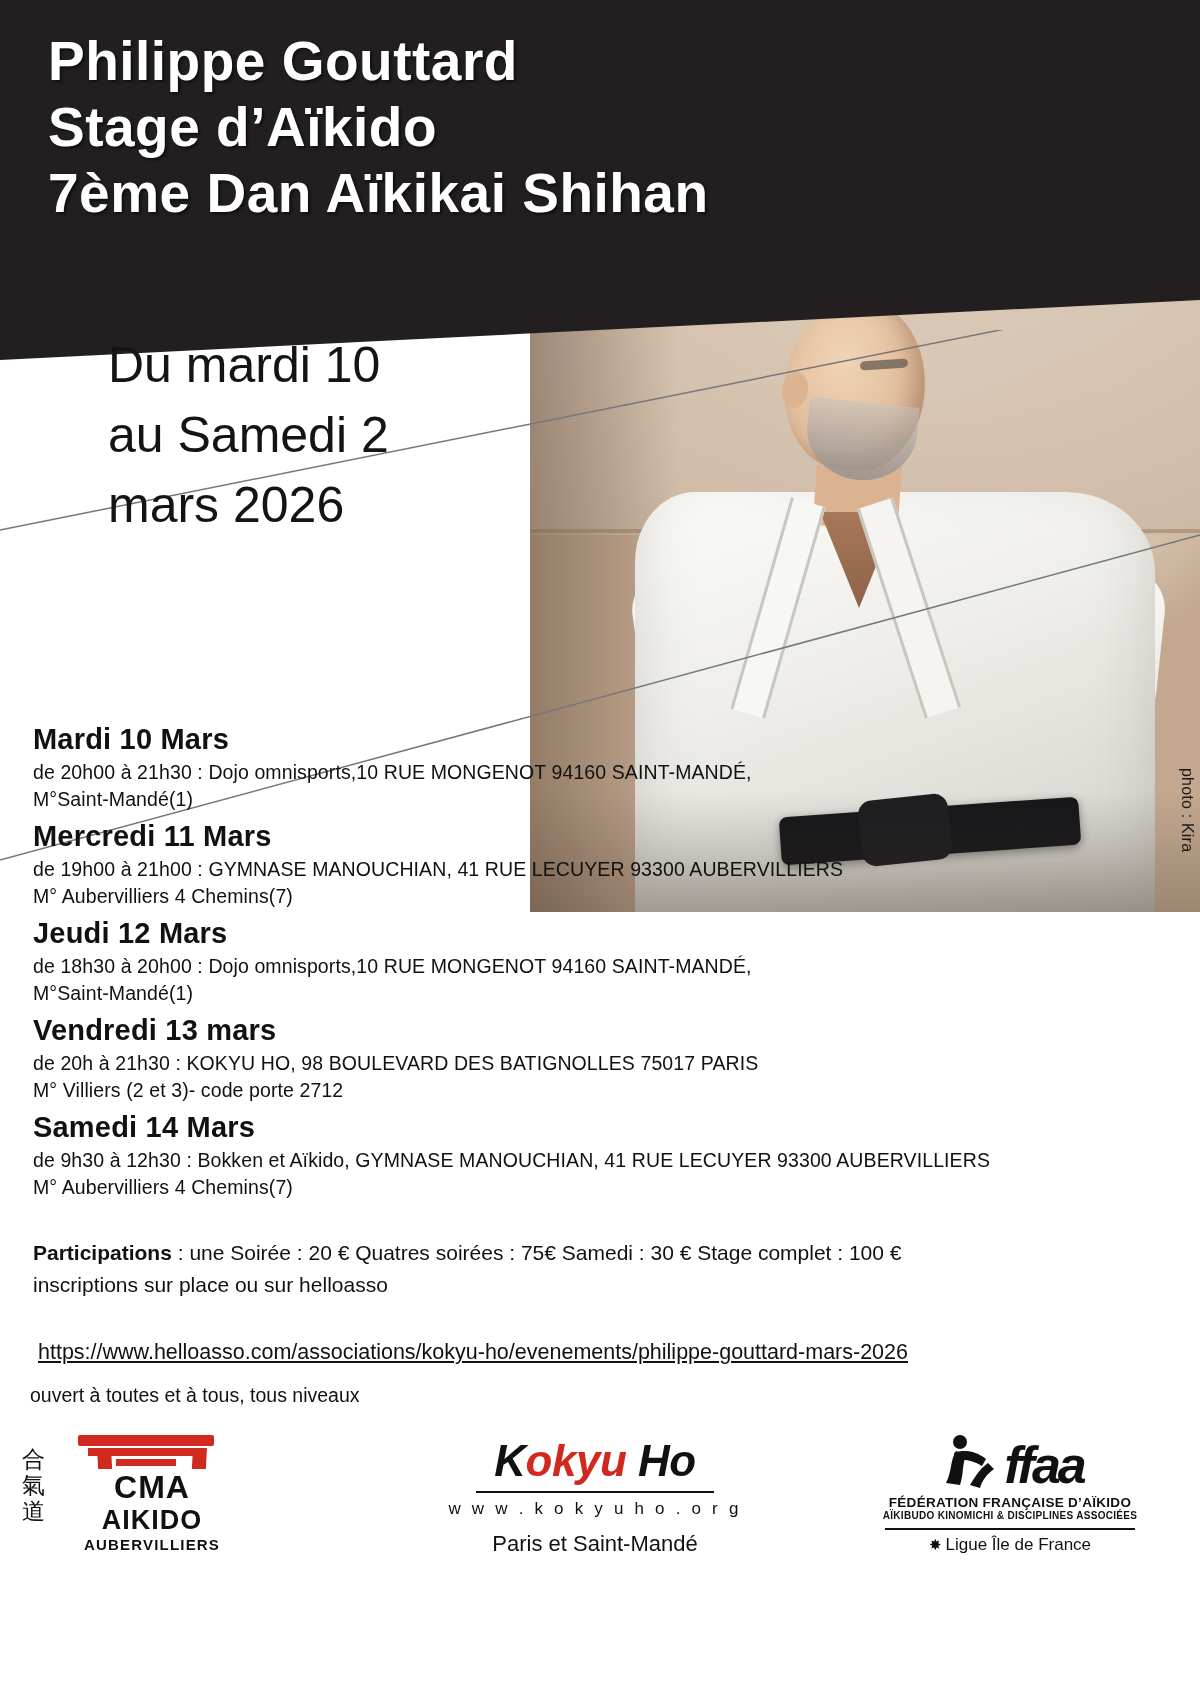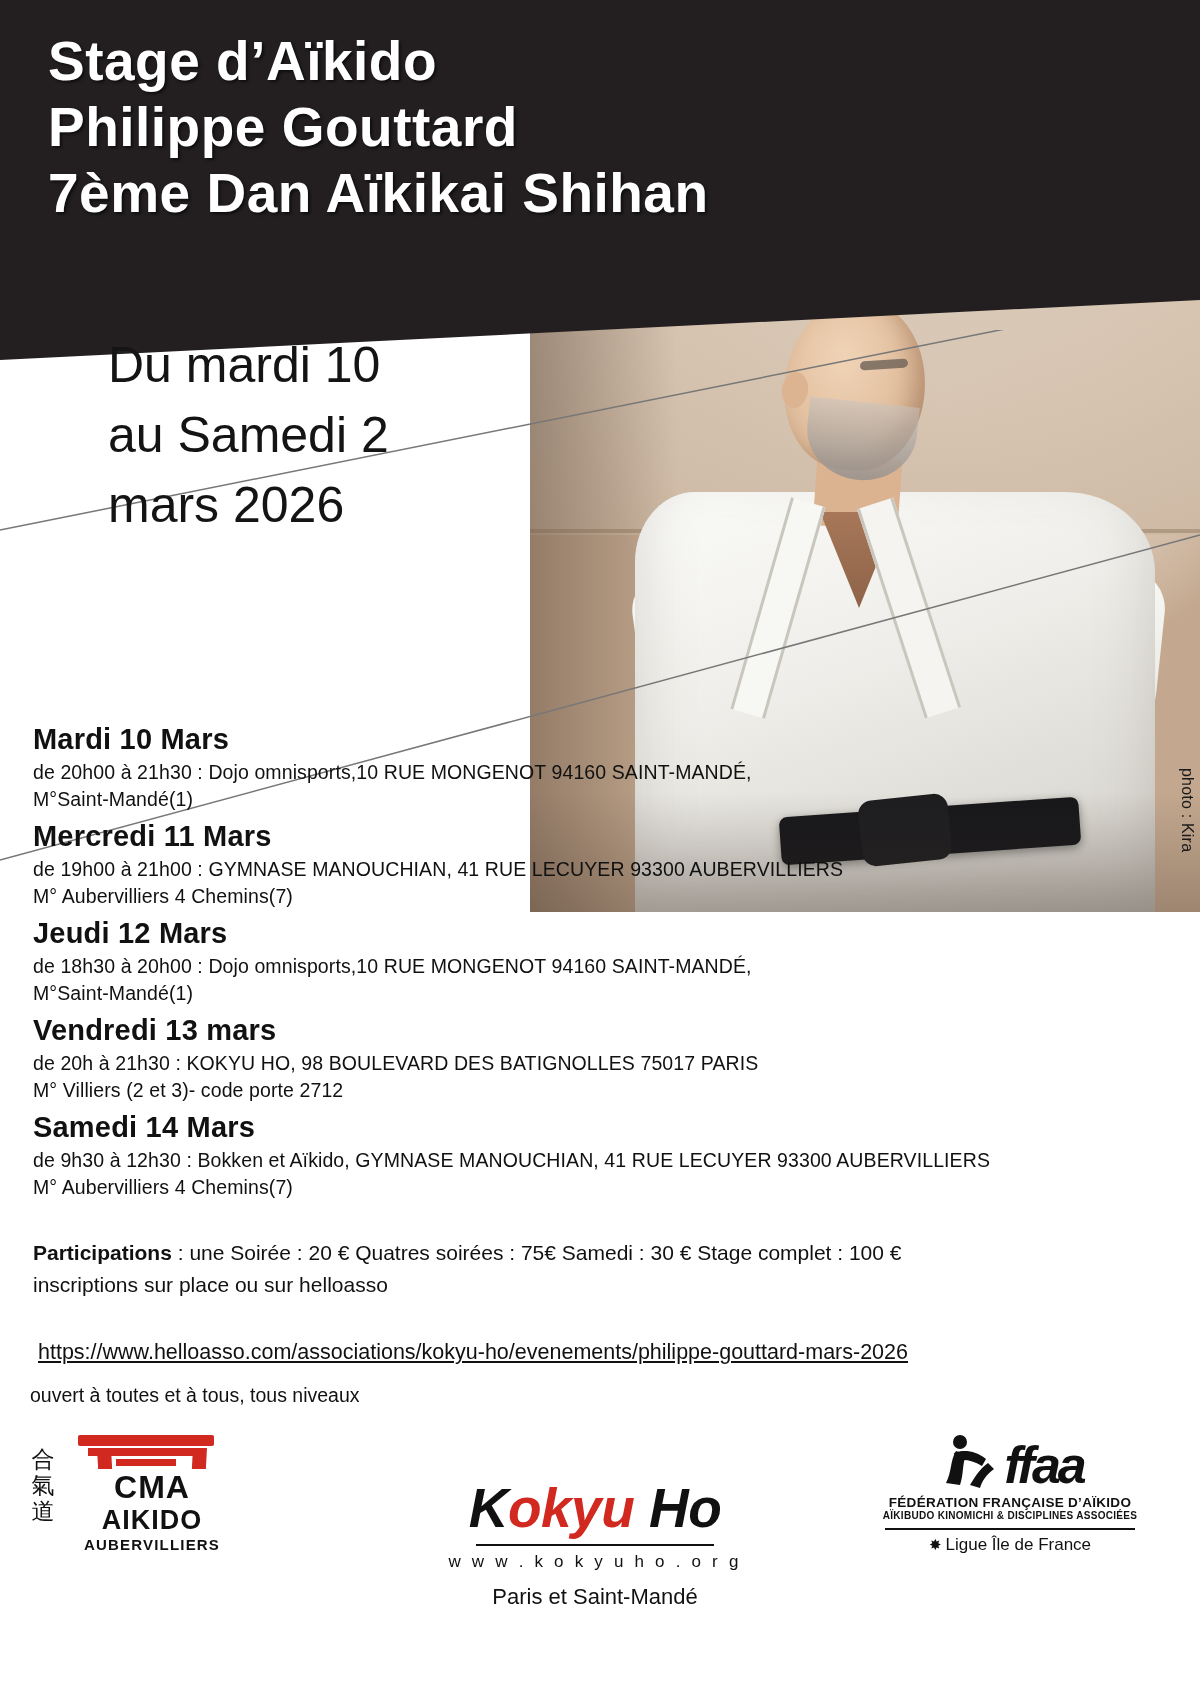--- a/index.html
+++ b/index.html
@@ -298,21 +298,20 @@
 
   
   .kanji {
     position: absolute;
     left: 22px;
     top: 22px;
     width: 42px;
     font-size: 23px;
     line-height: 1.12;
     color: #111;
-    text-align: center;
     font-family: "DejaVu Sans", sans-serif;
   }
 
   
   .cma {
     position: absolute;
     left: 72px;
     top: 8px;
     width: 160px;
     text-align: center;
@@ -357,26 +356,25 @@
 
   
   .kokyu {
     position: absolute;
     left: 445px;
     top: 14px;
     width: 300px;
     text-align: center;
   }
   .kokyu-title {
-    font-size: 55px;
+    font-size: 44px;
     font-weight: bold;
     font-style: italic;
     letter-spacing: -.5px;
     line-height: 1;
-    margin-top: 42px;
   }
   .kokyu-title .k1 { color: #111; }
   .kokyu-title .k2 { color: #d1281f; }
   .kokyu-title .k3 { color: #111; }
   .kokyu-rule {
     width: 238px; height: 2px; background: #111; margin: 8px auto 6px auto;
   }
   .kokyu-web {
     font-size: 17px; letter-spacing: 3.2px; color: #111;
   }
@@ -448,22 +446,22 @@
     </div>
   </div>
 
   <svg class="diag-line" viewBox="0 0 1200 600" preserveAspectRatio="none">
     <line x1="0" y1="200" x2="1200" y2="-40" stroke="#777" stroke-width="1.5" vector-effect="non-scaling-stroke"></line>
     <line x1="0" y1="530" x2="1200" y2="205" stroke="#777" stroke-width="1.5" vector-effect="non-scaling-stroke"></line>
   </svg>
 
   <div class="header-band"></div>
   <div class="header-text">
+    <div class="line">Philippe Gouttard</div>
     <div class="line">Stage d’Aïkido</div>
-    <div class="line">Philippe Gouttard</div>
     <div class="line">7ème Dan Aïkikai Shihan</div>
   </div>
 
   <div class="dates">
     <div>Du mardi 10</div>
     <div>au Samedi 2</div>
     <div>mars 2026</div>
   </div>
 
   <div class="photo-credit">photo : Kira</div>

